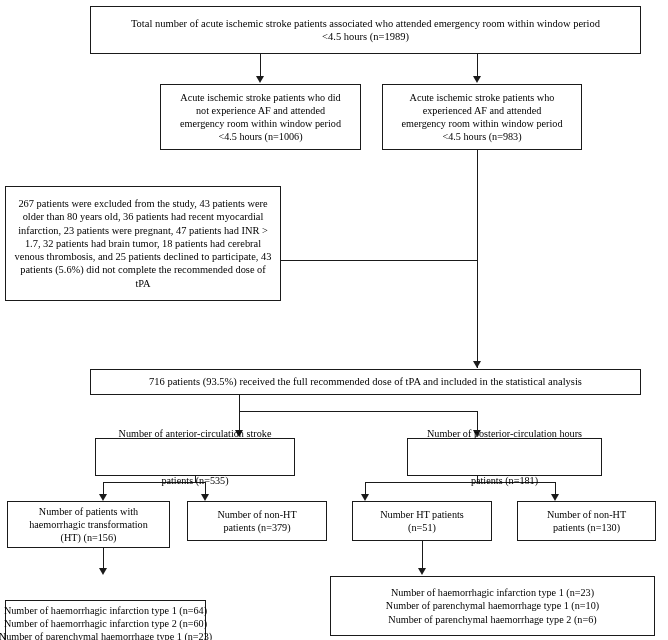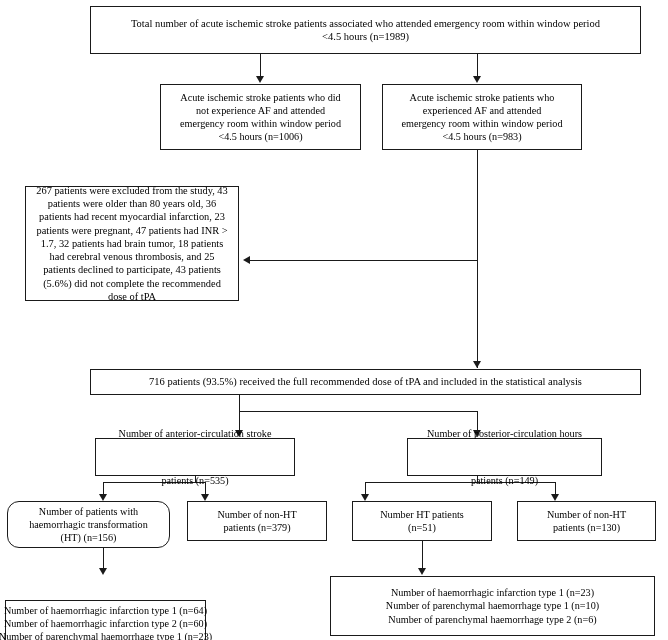--- a/index.html
+++ b/index.html
@@ -103,21 +103,21 @@
     <span class="ln">&lt;4.5 hours (n=983)</span>
   </div>
 
   <div class="vline" style="left:477px; top:150px; height:218px;"></div>
 
   <div class="hline" style="left:250px; top:260px; width:228px;"></div>
   <div class="arrow-left" style="left:243px; top:255.5px;"></div>
 
   <div class="arrow-down" style="left:472.5px; top:361px;"></div>
 
-  <div class="box wrapbox t-excl" style="left:5px; top:186px; width:214px; height:115px; padding:4px 7px;margin-left:20px;">
+  <div class="box wrapbox t-excl" style="left:5px; top:186px; width:276px; height:115px; padding:4px 7px;">
     <span class="ln">267 patients were excluded from the study, 43 patients were older than 80 years old, 36 patients had recent myocardial infarction, 23 patients were pregnant,  47 patients had INR &gt; 1.7, 32 patients had brain tumor, 18 patients had cerebral venous thrombosis, and 25 patients declined to participate, 43 patients (5.6%) did not complete the recommended dose of tPA</span>
   </div>
 
   <div class="box t-mid" style="left:90px; top:369px; width:551px; height:26px;">
     <span class="ln">716 patients (93.5%) received the full recommended dose of tPA and included in the statistical analysis</span>
   </div>
 
   <div class="vline" style="left:239px; top:395px; height:16px;"></div>
   <div class="hline" style="left:239px; top:411px; width:239px;"></div>
   <div class="vline" style="left:239px; top:411px; height:21px;"></div>
@@ -125,39 +125,39 @@
   <div class="vline" style="left:477px; top:411px; height:21px;"></div>
   <div class="arrow-down" style="left:472.5px; top:430px;"></div>
 
   <div class="box t-circ" style="left:95px; top:438px; width:200px; height:38px;">
     <span class="ln">Number of anterior-circulation stroke</span>
     <span class="ln">patients (n=535)</span>
   </div>
 
   <div class="box t-circ" style="left:407px; top:438px; width:195px; height:38px;">
     <span class="ln">Number of posterior-circulation hours</span>
-    <span class="ln">patients (n=149)</span>
+    <span class="ln">patients (n=181)</span>
   </div>
 
   <div class="hline" style="left:103px; top:482px; width:102px;"></div>
   <div class="vline" style="left:195px; top:476px; height:6px;"></div>
   <div class="vline" style="left:103px; top:482px; height:14px;"></div>
   <div class="arrow-down" style="left:98.5px; top:494px;"></div>
   <div class="vline" style="left:205px; top:482px; height:14px;"></div>
   <div class="arrow-down" style="left:200.5px; top:494px;"></div>
   <div class="hline" style="left:195px; top:482px; width:11px;"></div>
 
   <div class="hline" style="left:365px; top:482px; width:190px;"></div>
   <div class="vline" style="left:477px; top:476px; height:6px;"></div>
   <div class="vline" style="left:365px; top:482px; height:14px;"></div>
   <div class="arrow-down" style="left:360.5px; top:494px;"></div>
   <div class="vline" style="left:555px; top:482px; height:14px;"></div>
   <div class="arrow-down" style="left:550.5px; top:494px;"></div>
 
-  <div class="box t-ht" style="left:7px; top:501px; width:163px; height:47px;border-radius:12px;">
+  <div class="box t-ht" style="left:7px; top:501px; width:163px; height:47px;">
     <span class="ln">Number of patients with</span>
     <span class="ln">haemorrhagic transformation</span>
     <span class="ln">(HT) (n=156)</span>
   </div>
 
   <div class="box t-ht" style="left:187px; top:501px; width:140px; height:40px;">
     <span class="ln">Number of non-HT</span>
     <span class="ln">patients (n=379)</span>
   </div>
 

